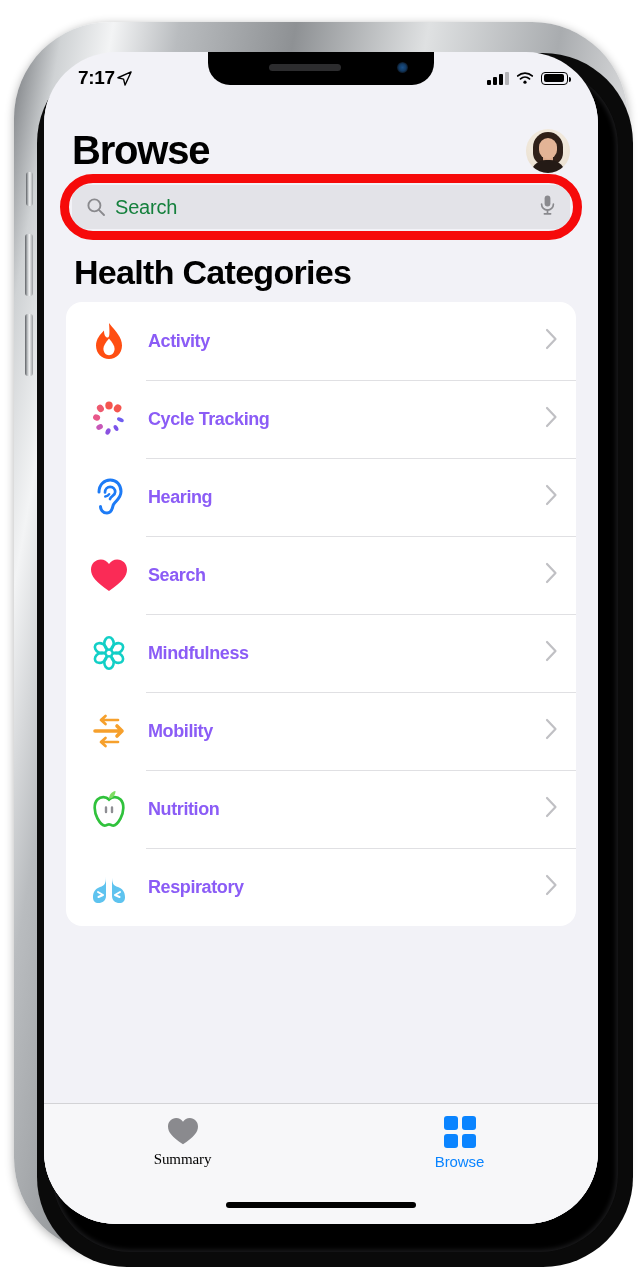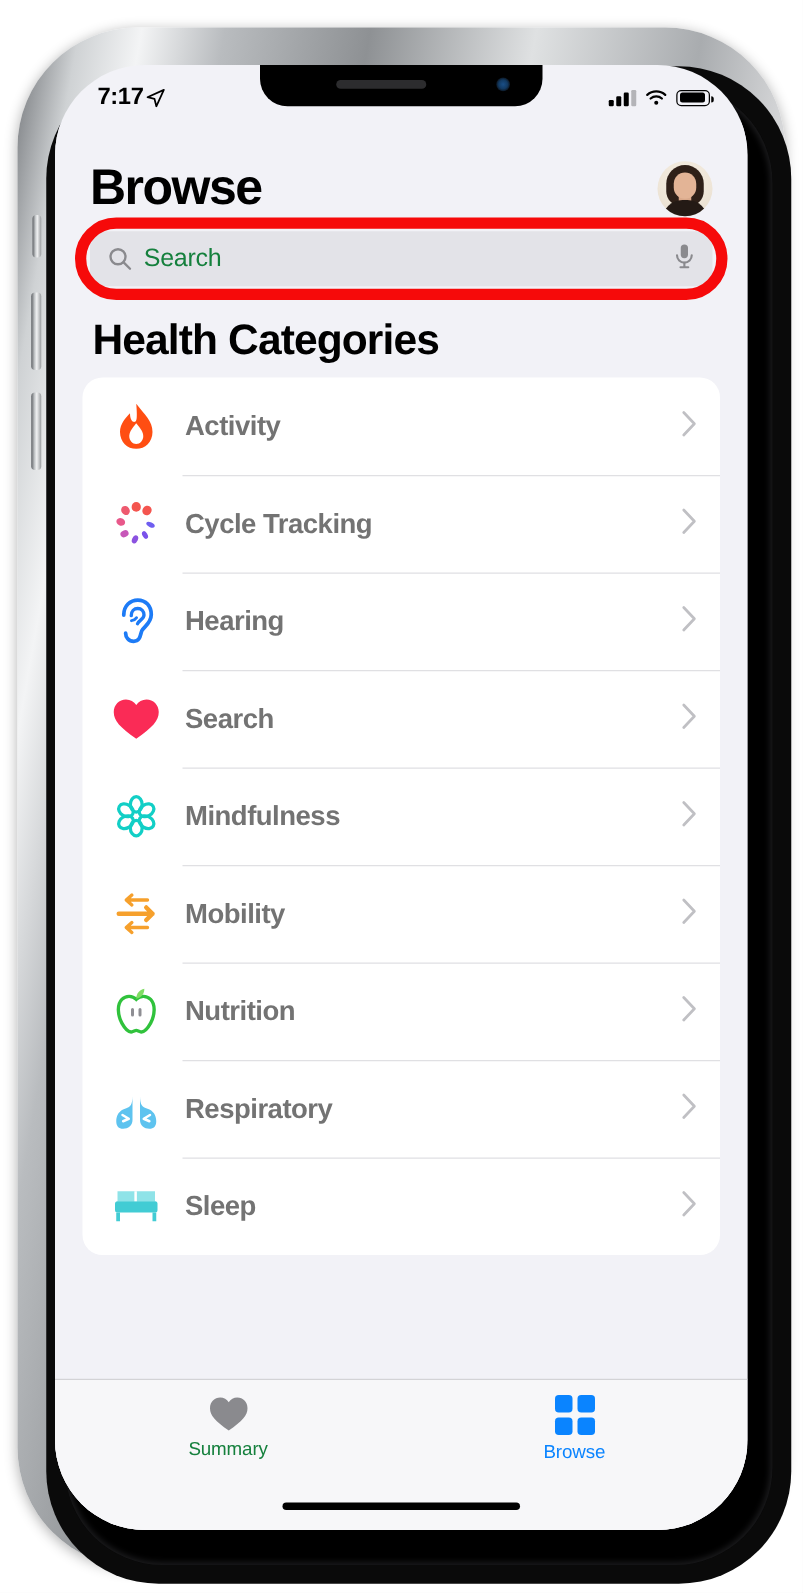--- a/index.html
+++ b/index.html
@@ -144,34 +144,34 @@
   .card {
     margin: 0 22px; background: #ffffff; border-radius: 16px; overflow: hidden;
   }
   .row {
     display: flex; align-items: center; height: 78px; padding: 0 18px 0 20px; position: relative;
   }
   .row + .row::before {
     content: ""; position: absolute; left: 80px; right: 0; top: 0; height: 1px; background: #e0e0e3;
   }
   .row-icon { width: 46px; height: 46px; flex: none; display: flex; align-items: center; justify-content: center; }
-  .row-label { font-size: 22px; font-weight: bold; color: #737373; letter-spacing: -0.4px; margin-left: 16px; }
+  .row-label { font-size: 18px; font-weight: bold; color: #8b5cf6; letter-spacing: -0.4px; margin-left: 16px; }
   .chev { margin-left: auto; color: #c0c0c4; }
 
   
   .tab-bar {
     position: absolute; left: 0; right: 0; bottom: 0; height: 108px;
     background: #f7f7f9;
     border-top: 1px solid #d3d3d6;
     display: flex; align-items: flex-start; padding-top: 12px;
     z-index: 20;
   }
   .tab { flex: 1; display: flex; flex-direction: column; align-items: center; gap: 5px; }
   .tab-label { font-size: 15px; letter-spacing: -0.1px; }
-  .tab-summary .tab-label { color: #15803d; }
+  .tab-summary .tab-label { color: #000000; font-family: Liberation Serif, serif; }
   .tab-browse .tab-label { color: #0a84ff; }
   .grid-icon { display: grid; grid-template-columns: repeat(2, 14px); grid-gap: 4px; }
   .grid-icon i { display: block; width: 14px; height: 14px; background: #0a84ff; border-radius: 3px; }
   .home-indicator {
     position: absolute; left: 50%; transform: translateX(-50%); bottom: 16px;
     width: 190px; height: 6px; border-radius: 3px; background: #000;
     z-index: 30;
   }
 </style>
 </head>
@@ -390,37 +390,20 @@
             </svg>
           </span>
           <span class="row-label">Respiratory</span>
           <span class="chev">
             <svg width="13" height="22" viewBox="0 0 13 22">
                 <path d="M2 2 L10.5 11 L2 20" fill="none" stroke="#c0c0c4" stroke-width="2.2" stroke-linecap="round" stroke-linejoin="round"></path>
               </svg>
           </span>
         </div>
 
-        <div class="row">
-          <span class="row-icon">
-            <svg width="40" height="30" viewBox="0 0 40 30">
-              <path d="M5 3 H35 V11 H5 Z" fill="#8fe3e8"></path>
-              <rect x="3" y="11" width="34" height="9" rx="2" fill="#42ccd4"></rect>
-              <rect x="4" y="20" width="3" height="7" fill="#42ccd4"></rect>
-              <rect x="33" y="20" width="3" height="7" fill="#42ccd4"></rect>
-              <path d="M19.5 3 V11" stroke="#ffffff" stroke-width="2"></path>
-            </svg>
-          </span>
-          <span class="row-label">Sleep</span>
-          <span class="chev">
-            <svg width="13" height="22" viewBox="0 0 13 22">
-                <path d="M2 2 L10.5 11 L2 20" fill="none" stroke="#c0c0c4" stroke-width="2.2" stroke-linecap="round" stroke-linejoin="round"></path>
-              </svg>
-          </span>
-        </div>
 
       </div>
 
       <div class="tab-bar">
         <div class="tab tab-summary">
           <svg width="34" height="30" viewBox="0 0 40 36">
             <path d="M20 34 C7 25 2 19.5 2 12.6 C2 6.8 6.4 2.5 11.8 2.5 C15.3 2.5 18.2 4.3 20 7 C21.8 4.3 24.7 2.5 28.2 2.5 C33.6 2.5 38 6.8 38 12.6 C38 19.5 33 25 20 34 Z" fill="#8a8a8e"></path>
           </svg>
           <span class="tab-label">Summary</span>
         </div>

